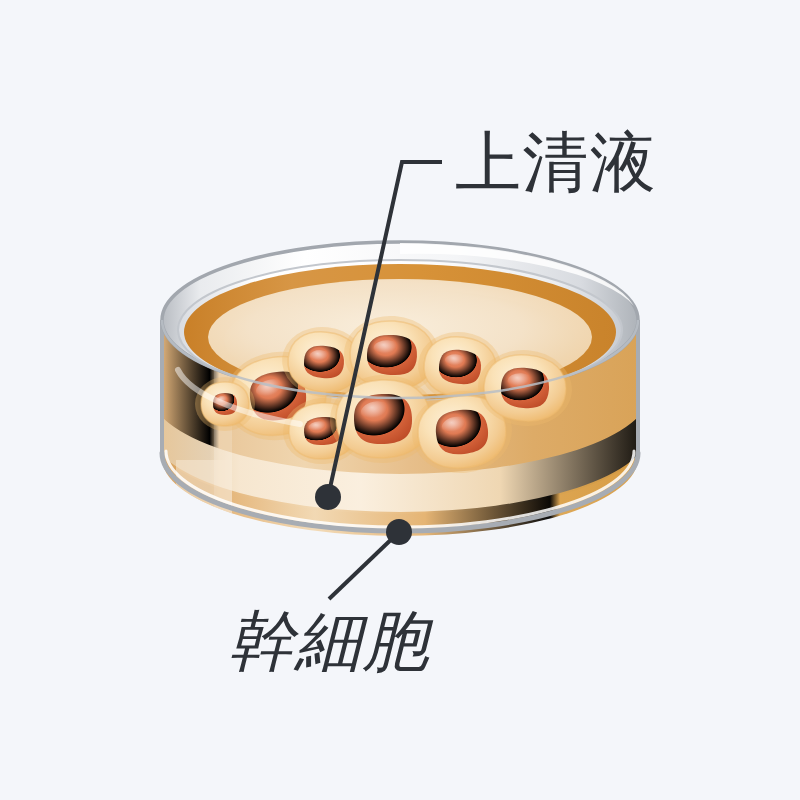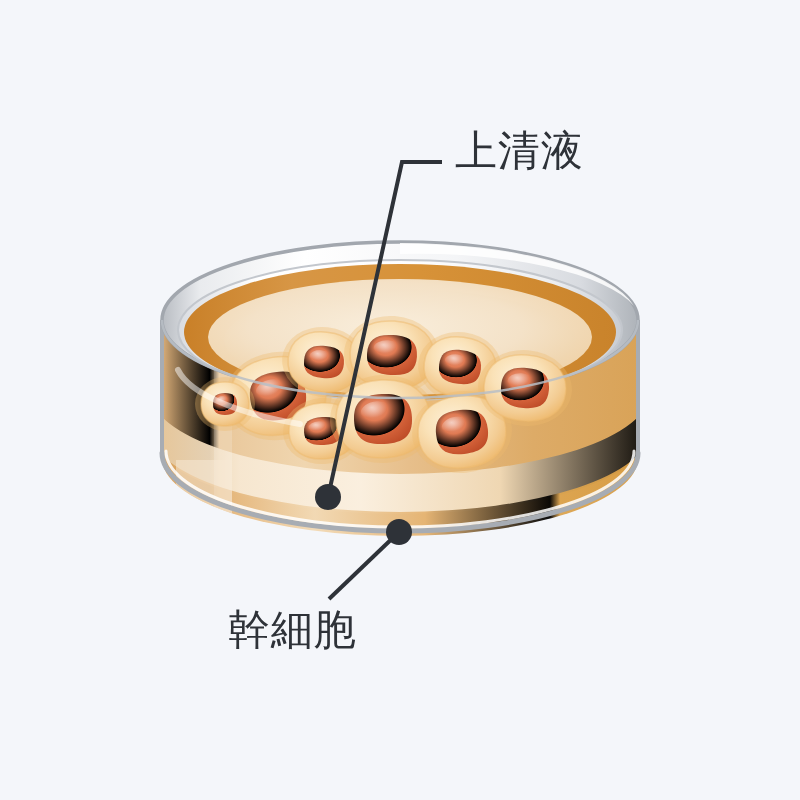--- a/index.html
+++ b/index.html
@@ -24,21 +24,21 @@
     left: 0;
     top: 0;
     width: 800px;
     height: 800px;
     display: block;
   }
   .callout-label {
     position: absolute;
     color: #2e3238;
     font-family: "Liberation Serif", "DejaVu Serif", serif;
-    font-size: 42px;
+    font-size: 66px;
     line-height: 1;
     letter-spacing: 0.02em;
     white-space: nowrap;
     font-weight: 400;
   }
   #label-supernatant {
     left: 455px;
     top: 130px;
   }
   #label-stemcell {
@@ -257,15 +257,15 @@
     <g id="leader-layer">
         <polyline points="442,162 402,162 328,497" fill="none" stroke="#2e3238" stroke-width="4" stroke-linecap="butt" stroke-linejoin="miter"></polyline>
         <circle cx="328" cy="497" r="13" fill="#2e3238"></circle>
         <polyline points="399,532 329,599" fill="none" stroke="#2e3238" stroke-width="4" stroke-linecap="butt" stroke-linejoin="miter"></polyline>
         <circle cx="399" cy="532" r="13" fill="#2e3238"></circle>
       </g>
   </svg>
 
   <div class="callout-label" id="label-supernatant" style="left: 455px; top: 130px; color: rgb(46, 50, 56);">上清液</div>
 
-  <div class="callout-label" id="label-stemcell" style="left: 228px; top: 609px; color: rgb(46, 50, 56);">幹細胞</div>
+  <div class="callout-label" id="label-stemcell" style="left: 228px; top: 609px; color: rgb(46, 50, 56); font-style: italic;">幹細胞</div>
 
 </div>
 
 </body></html>

